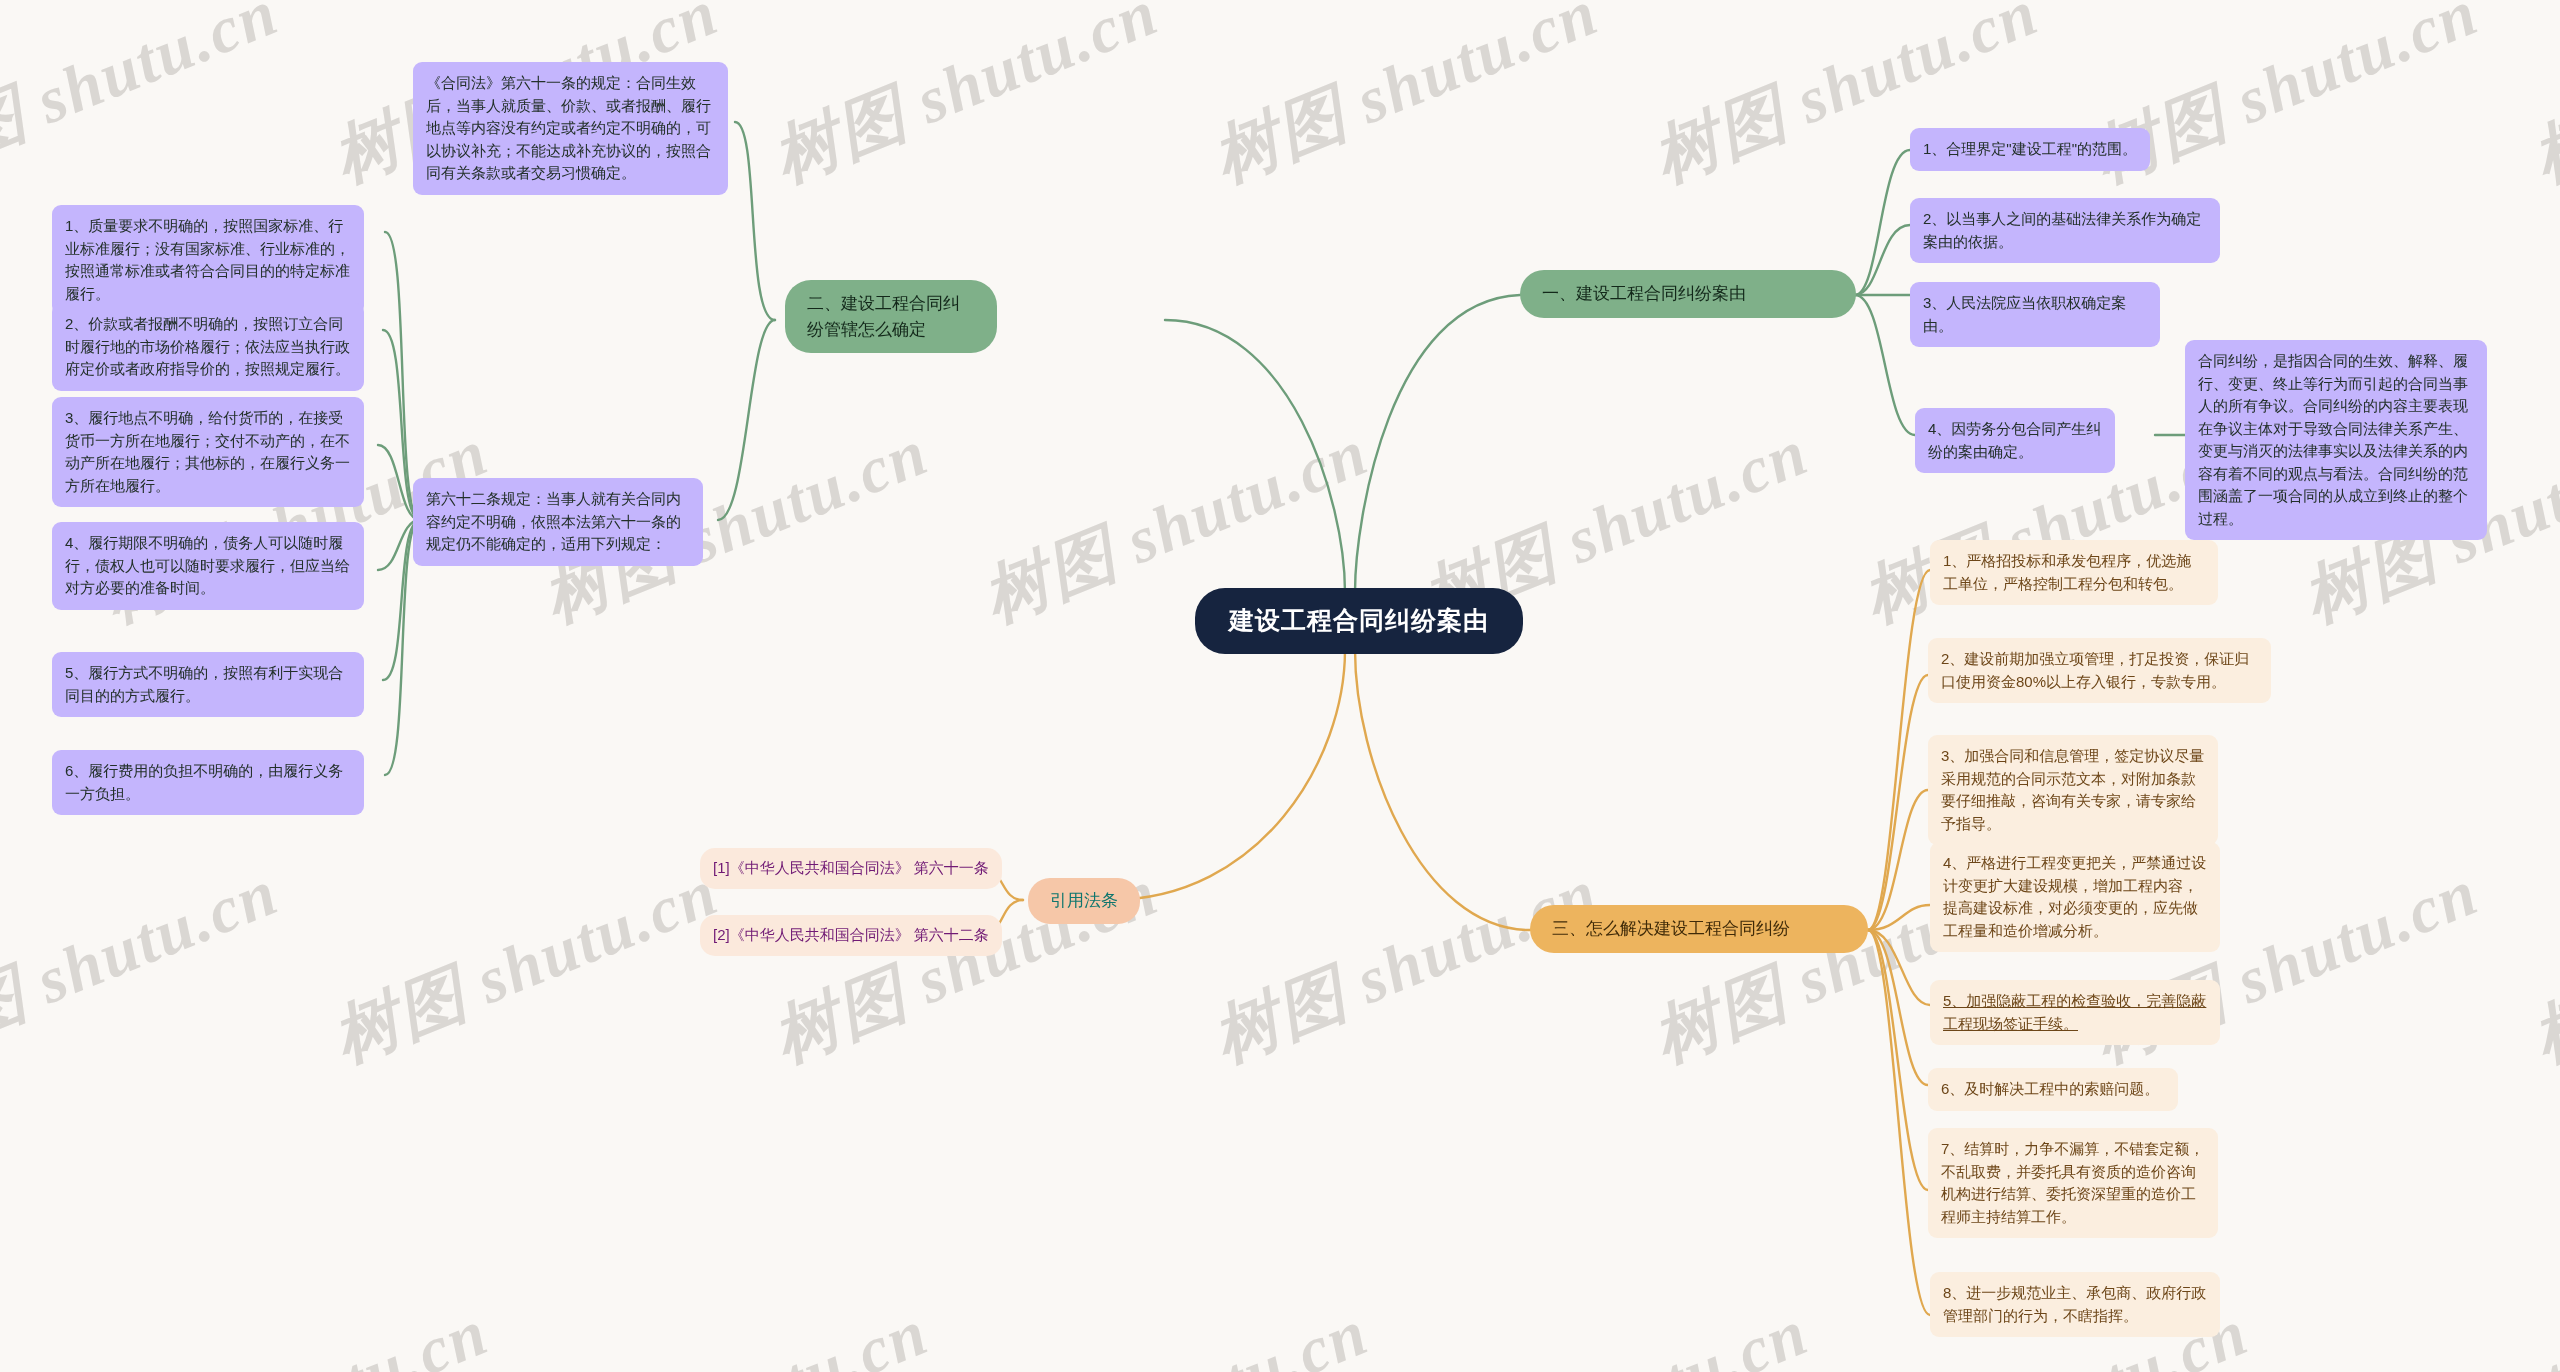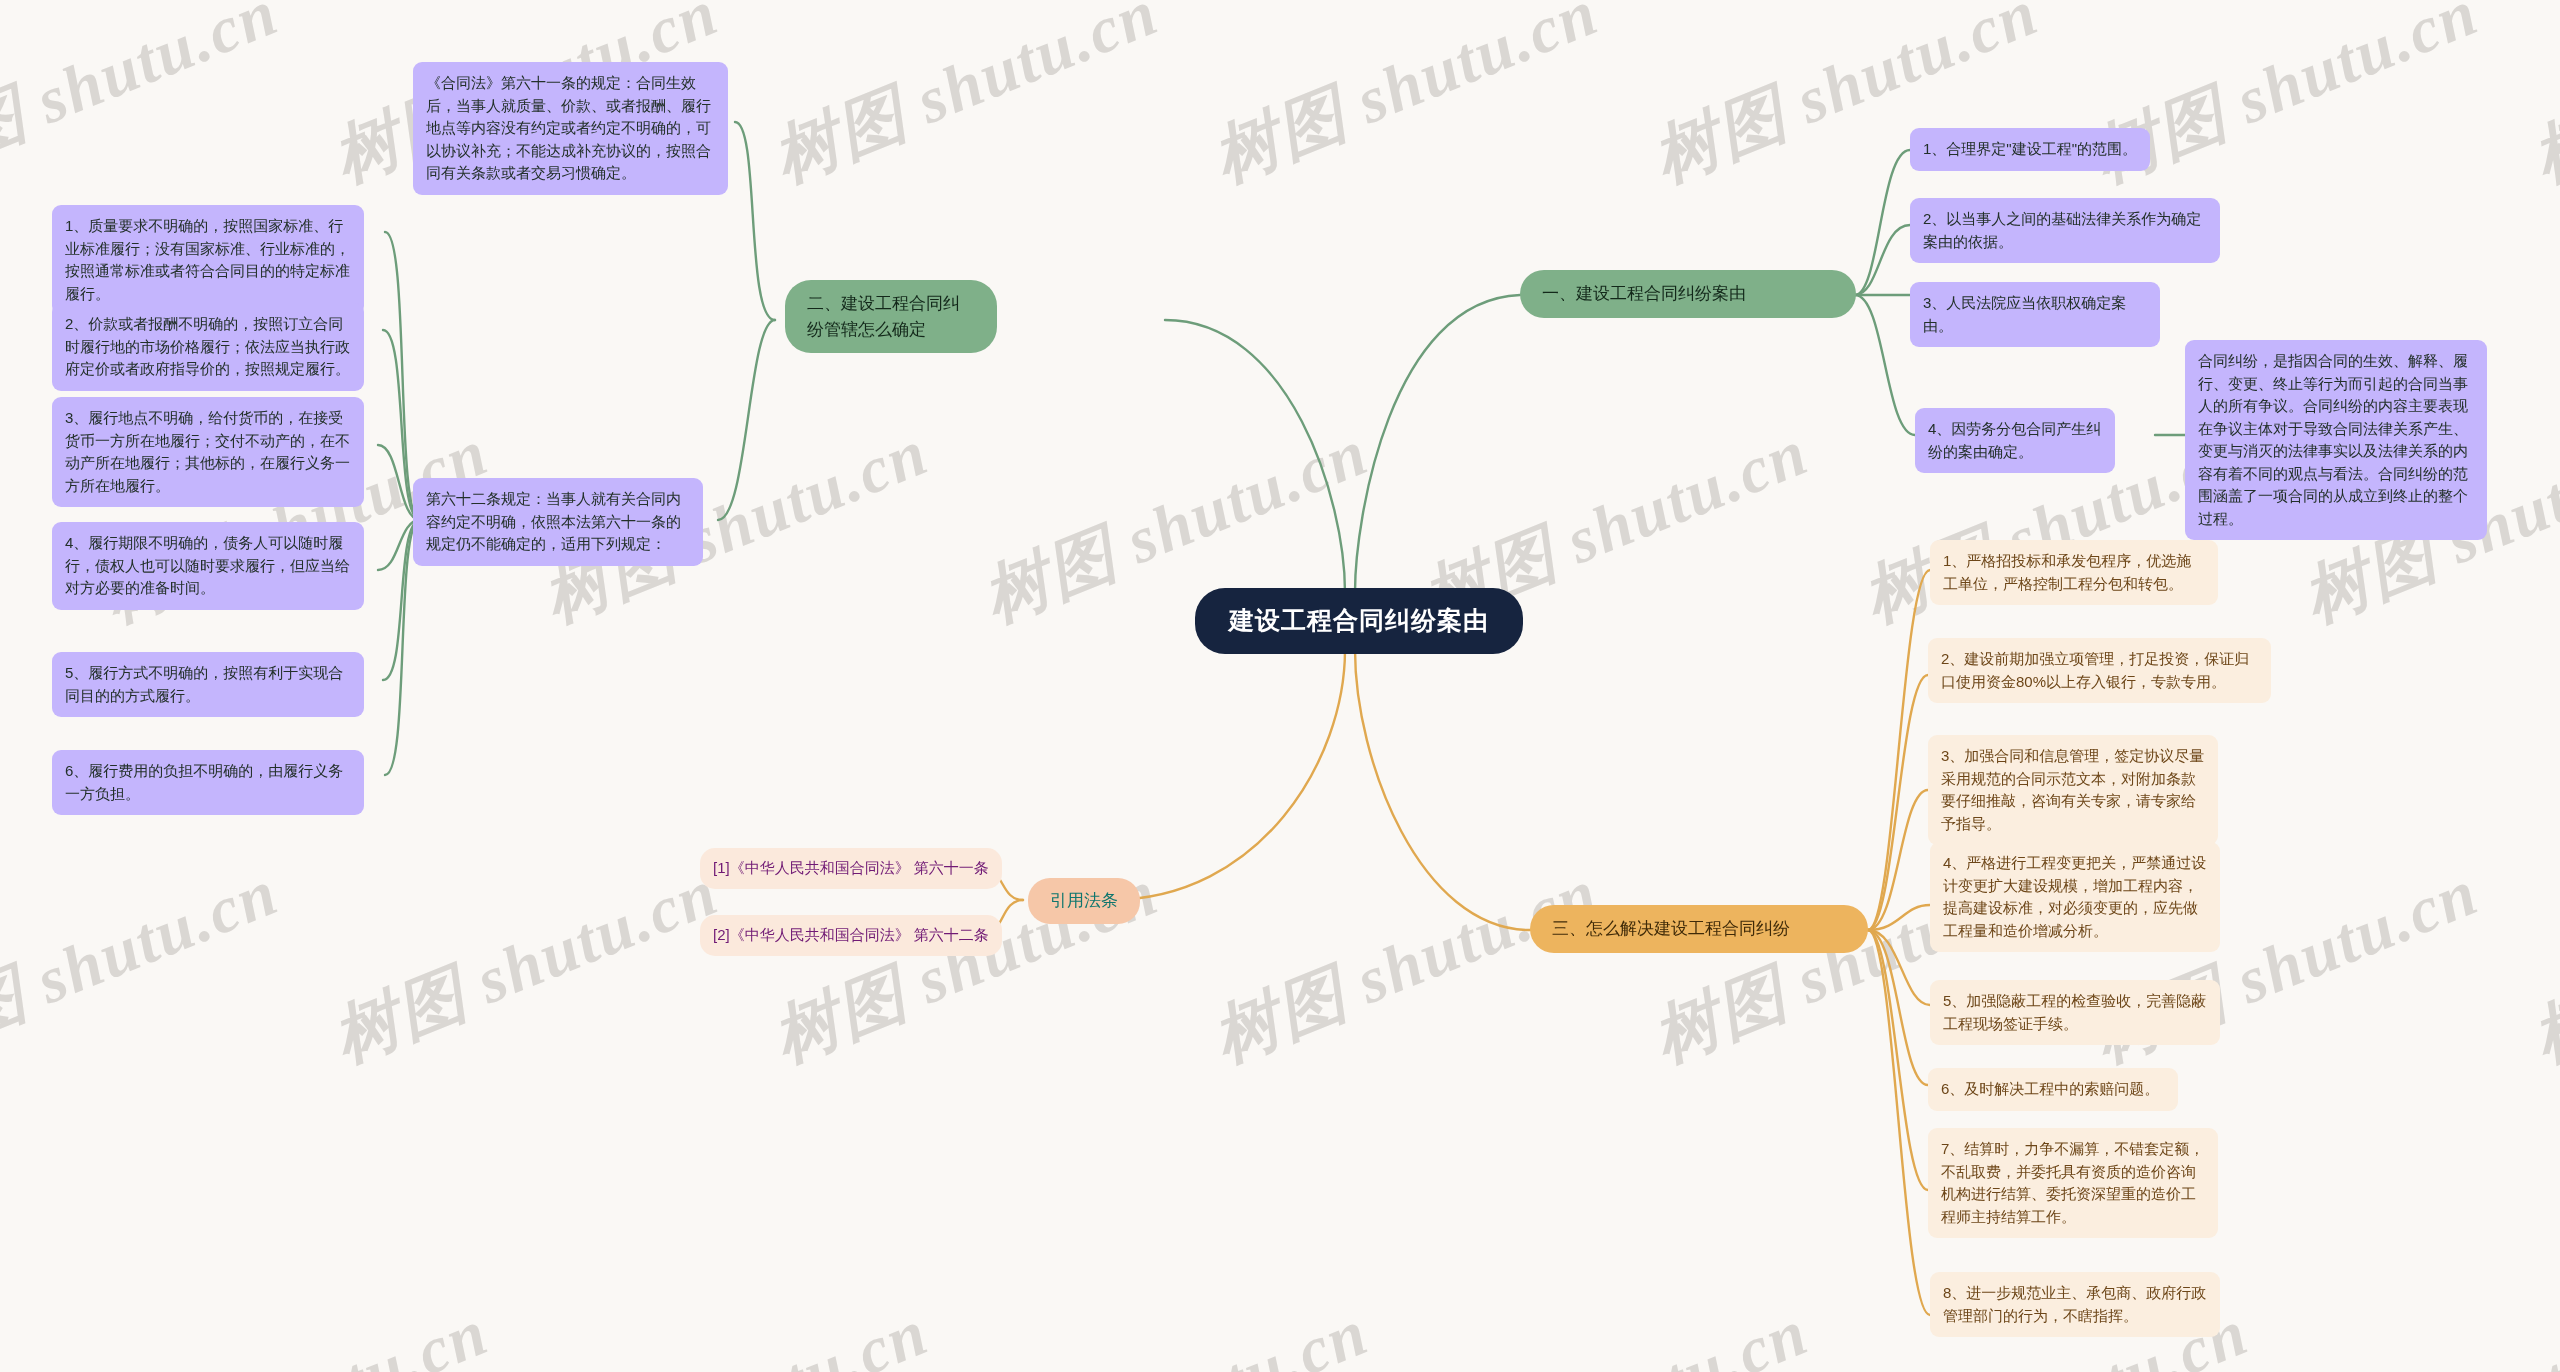--- a/index.html
+++ b/index.html
@@ -226,21 +226,21 @@
   <div class="node leaf-green" style="left:52px; top:522px; width:312px;">4、履行期限不明确的，债务人可以随时履行，债权人也可以随时要求履行，但应当给对方必要的准备时间。</div>
   <div class="node leaf-green" style="left:52px; top:652px; width:312px;">5、履行方式不明确的，按照有利于实现合同目的的方式履行。</div>
   <div class="node leaf-green" style="left:52px; top:750px; width:312px;">6、履行费用的负担不明确的，由履行义务一方负担。</div>
 
   <div class="node branch-orange" style="left:1530px; top:905px; width:338px;">三、怎么解决建设工程合同纠纷</div>
 
   <div class="node leaf-orange" style="left:1930px; top:540px; width:288px;">1、严格招投标和承发包程序，优选施工单位，严格控制工程分包和转包。</div>
   <div class="node leaf-orange" style="left:1928px; top:638px; width:343px;">2、建设前期加强立项管理，打足投资，保证归口使用资金80%以上存入银行，专款专用。</div>
   <div class="node leaf-orange" style="left:1928px; top:735px; width:290px;">3、加强合同和信息管理，签定协议尽量采用规范的合同示范文本，对附加条款要仔细推敲，咨询有关专家，请专家给予指导。</div>
   <div class="node leaf-orange" style="left:1930px; top:842px; width:290px;">4、严格进行工程变更把关，严禁通过设计变更扩大建设规模，增加工程内容，提高建设标准，对必须变更的，应先做工程量和造价增减分析。</div>
-  <div class="node leaf-orange" style="left:1930px; top:980px; width:290px;">5、加强隐蔽工程的检查验收，完善隐蔽工程现场签证手续。</div>
+  <div class="node leaf-orange" style="left:1930px; top:980px; width:290px;text-decoration:underline;">5、加强隐蔽工程的检查验收，完善隐蔽工程现场签证手续。</div>
   <div class="node leaf-orange" style="left:1928px; top:1068px; width:250px;">6、及时解决工程中的索赔问题。</div>
   <div class="node leaf-three-7 leaf-orange" style="left:1928px; top:1128px; width:290px;">7、结算时，力争不漏算，不错套定额，不乱取费，并委托具有资质的造价咨询机构进行结算、委托资深望重的造价工程师主持结算工作。</div>
   <div class="node leaf-orange" style="left:1930px; top:1272px; width:290px;">8、进一步规范业主、承包商、政府行政管理部门的行为，不瞎指挥。</div>
 
   <div class="node branch-peach" style="left:1028px; top:878px;">引用法条</div>
 
   <div class="node leaf-peach" style="left:700px; top:848px;">[1]《中华人民共和国合同法》 第六十一条</div>
   <div class="node leaf-peach" style="left:700px; top:915px;">[2]《中华人民共和国合同法》 第六十二条</div>
 
 </div>

